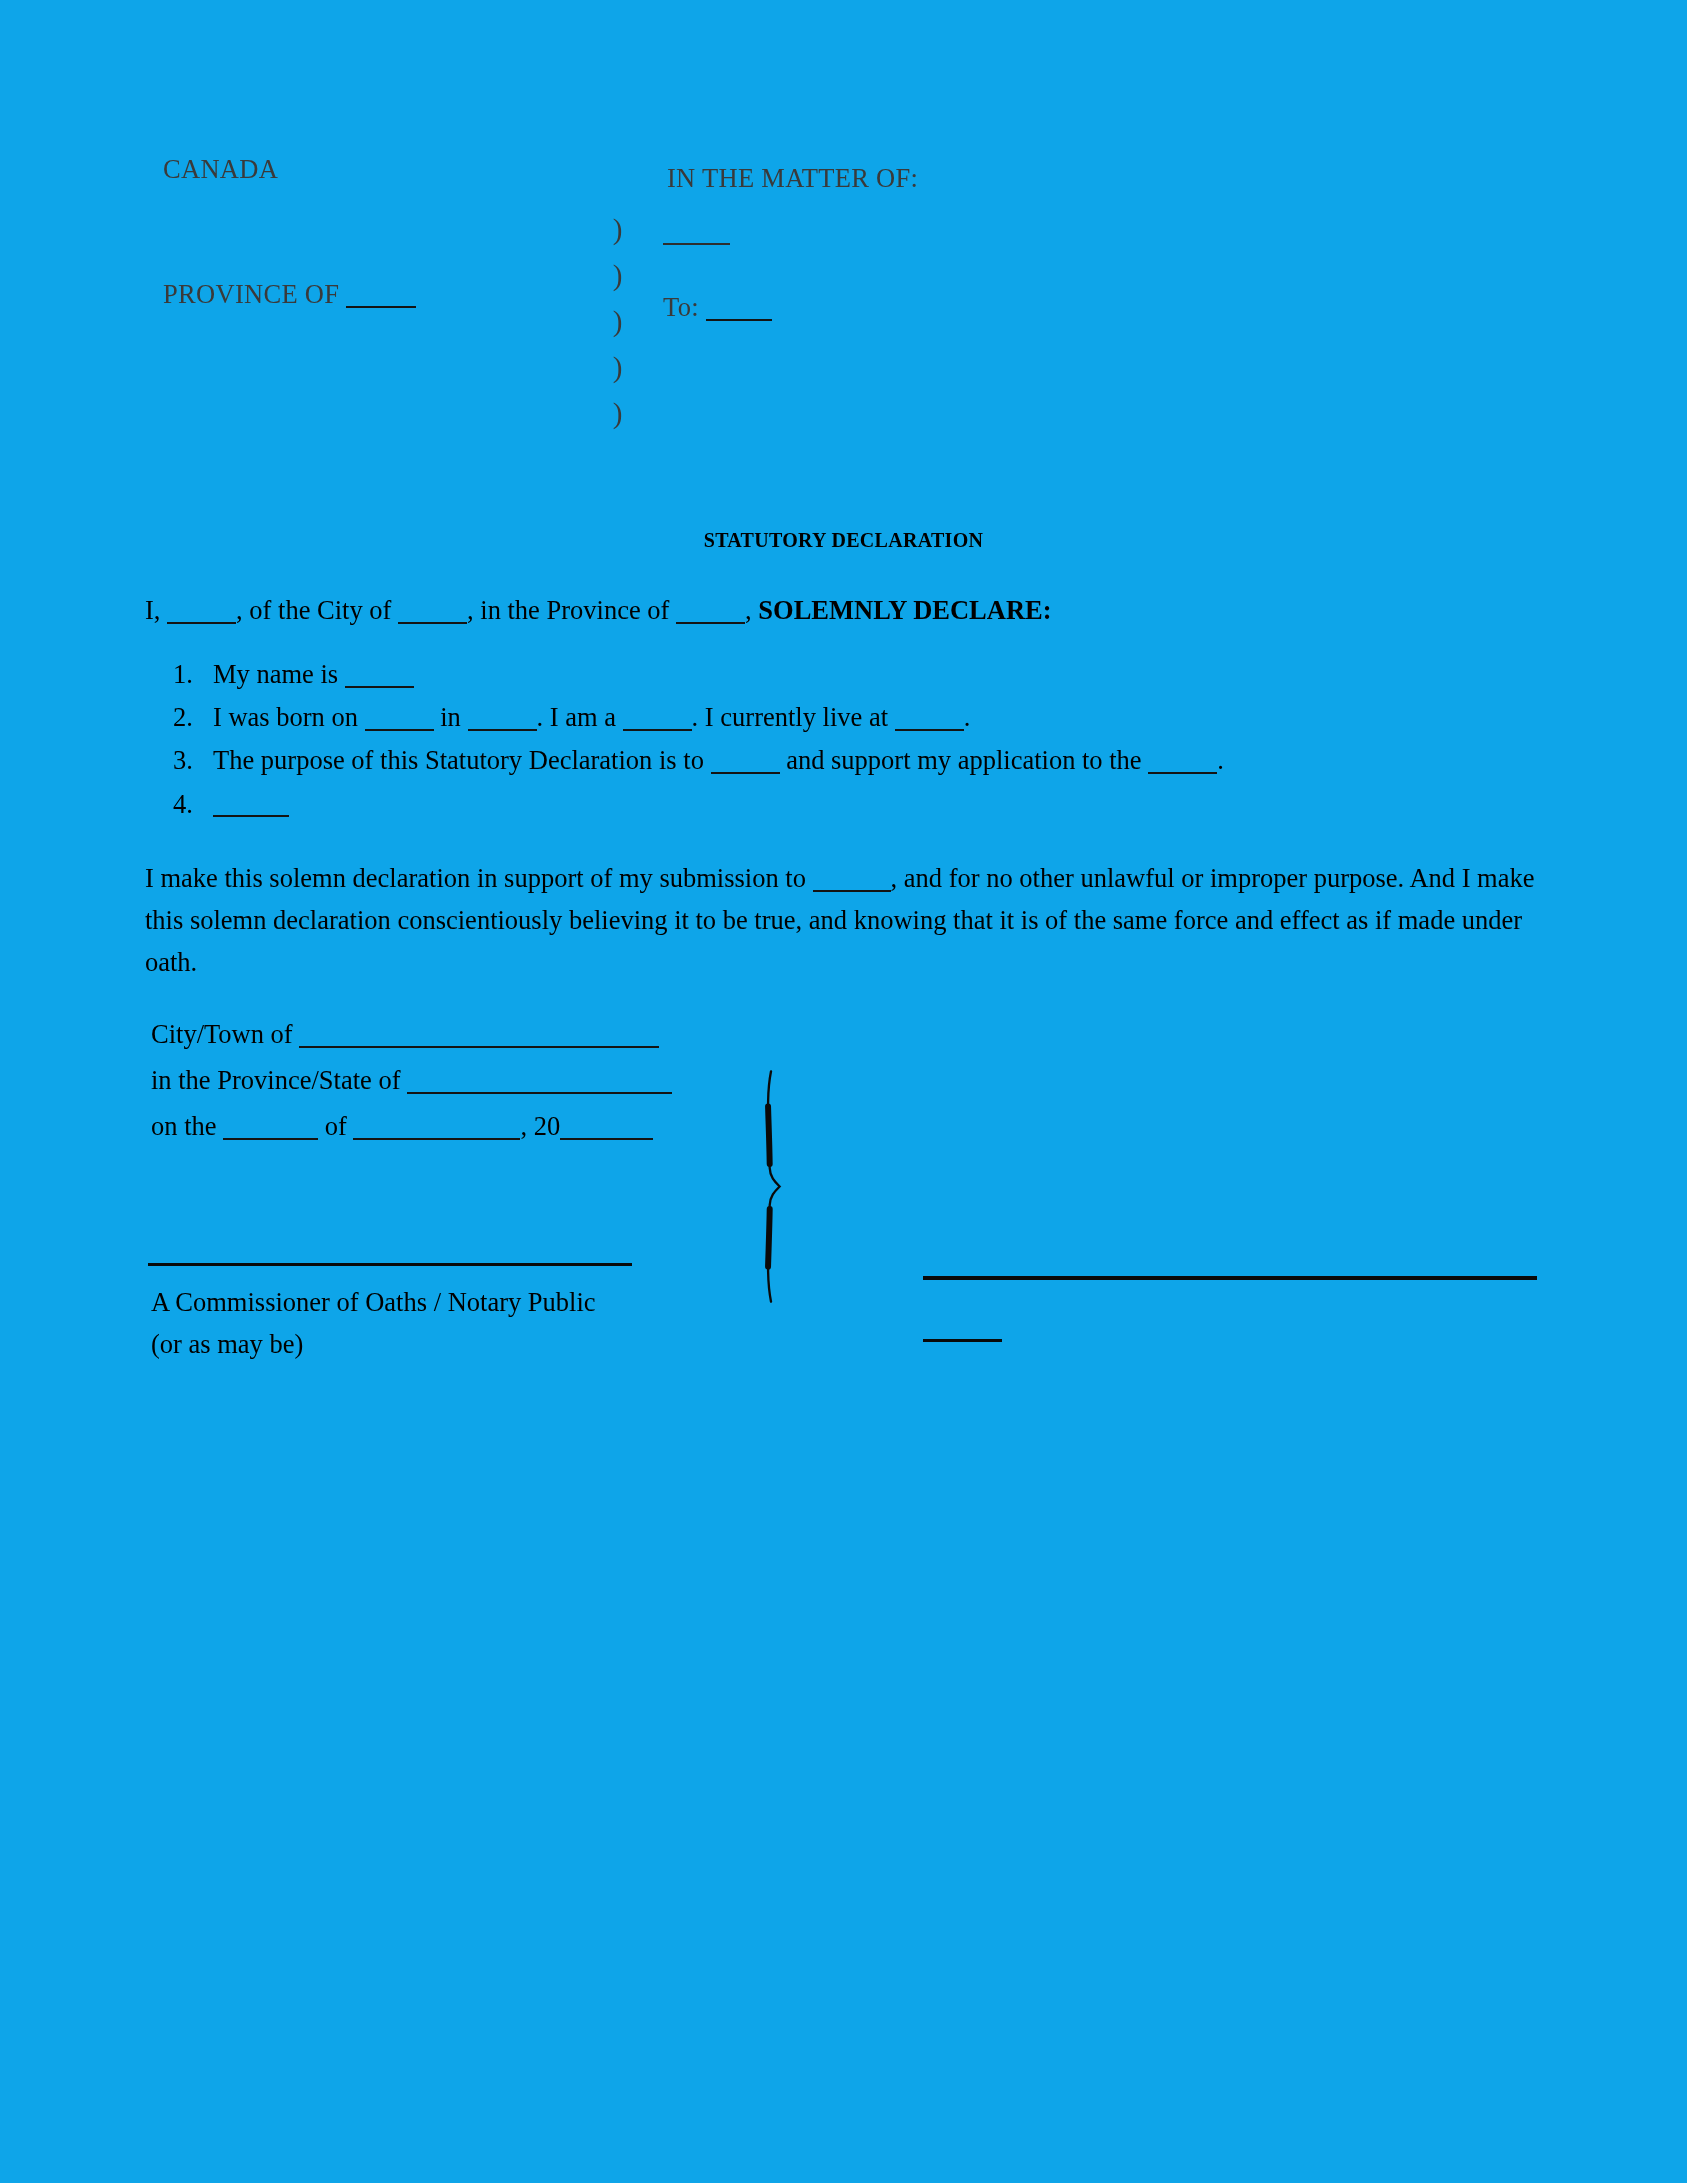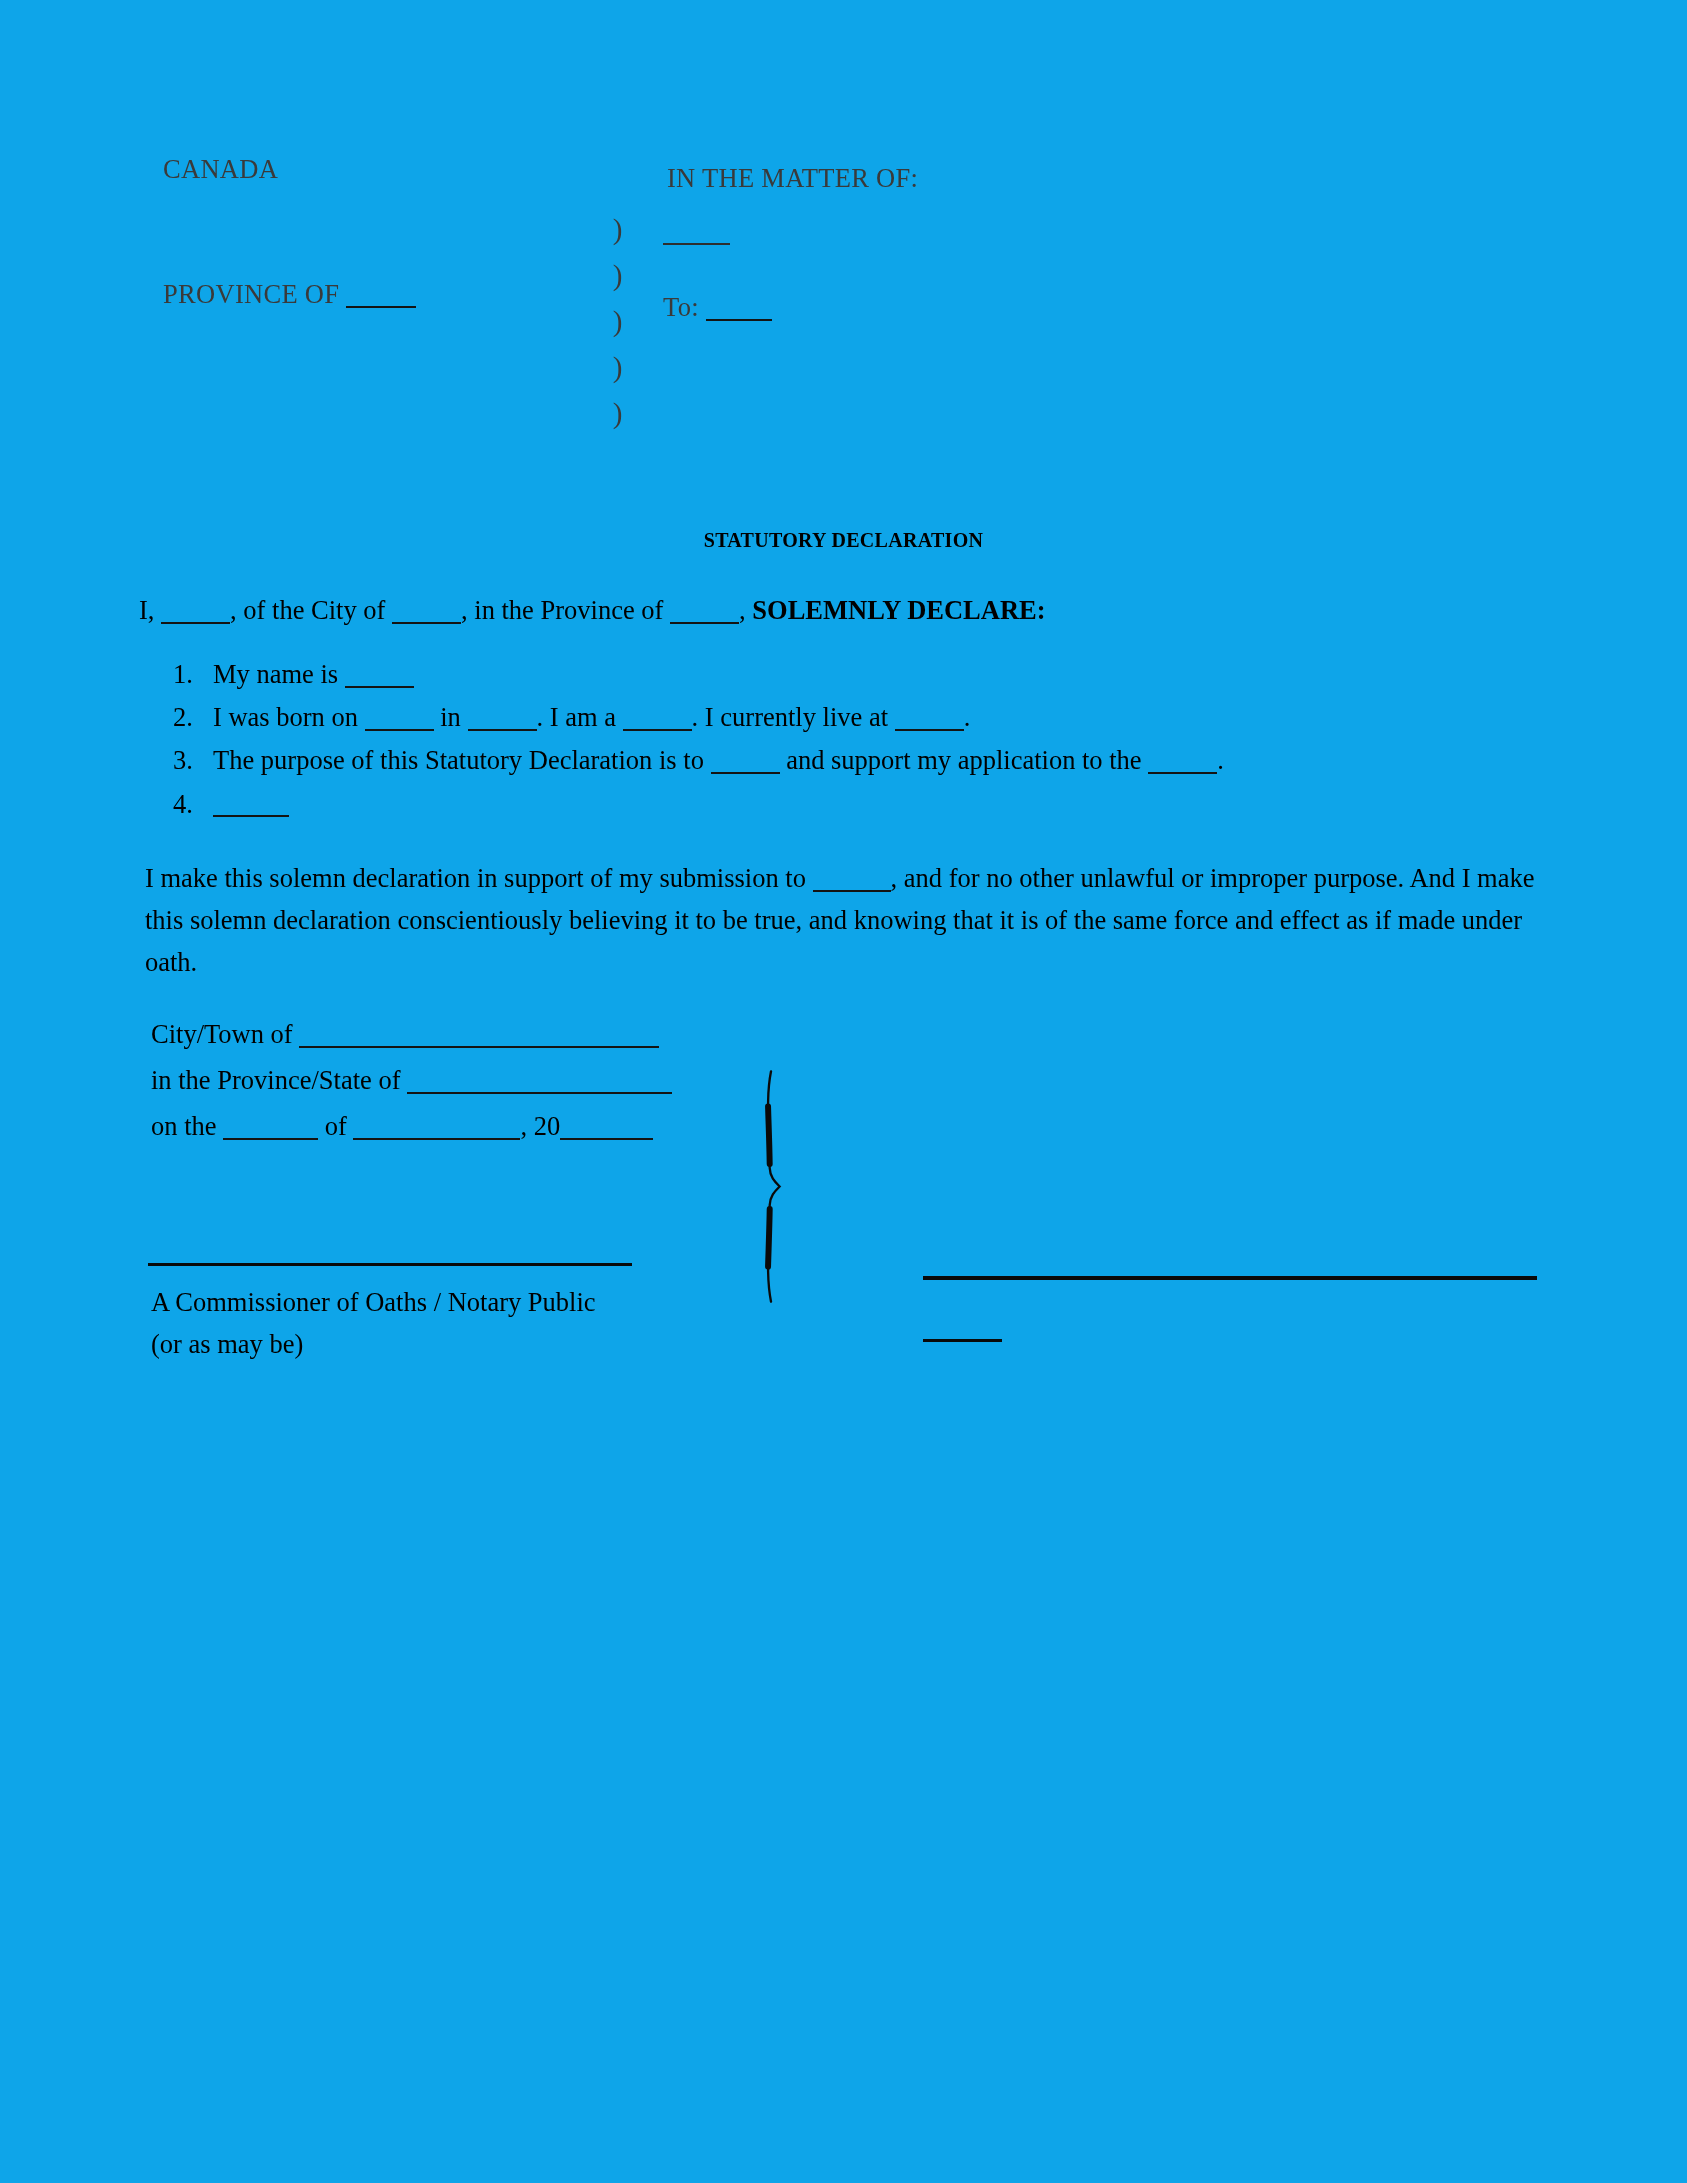--- a/index.html
+++ b/index.html
@@ -30,21 +30,21 @@
   .rule{position:absolute;height:0;border-top:3.3px solid #0a0a0a;}
 
   .paren-col{
     left:603px;top:206px;width:29px;
     text-align:center;line-height:46px;font-size:29px;color:#3a3a3a;
   }
   .doc-title{
     left:0;top:524px;width:1687px;text-align:center;
     font-weight:bold;font-size:20px;line-height:32px;letter-spacing:0.3px;
   }
-  .intro{left:139px;top:595px;width:1429px;line-height:30px;}
+  .intro{left:145px;top:595px;width:1429px;line-height:30px;}
 
   .decl-list{left:145px;top:659px;width:1442px;}
   .decl-item{display:flex;line-height:30px;margin-bottom:13.2px;}
   .decl-num{margin-left:28px;min-width:40px;flex:0 0 40px;}
   .decl-text{flex:1 1 auto;}
 
   .closing-para{left:145px;top:857px;width:1406px;line-height:42px;}
 
   .jurat{left:151px;top:1011px;line-height:46px;}
 

